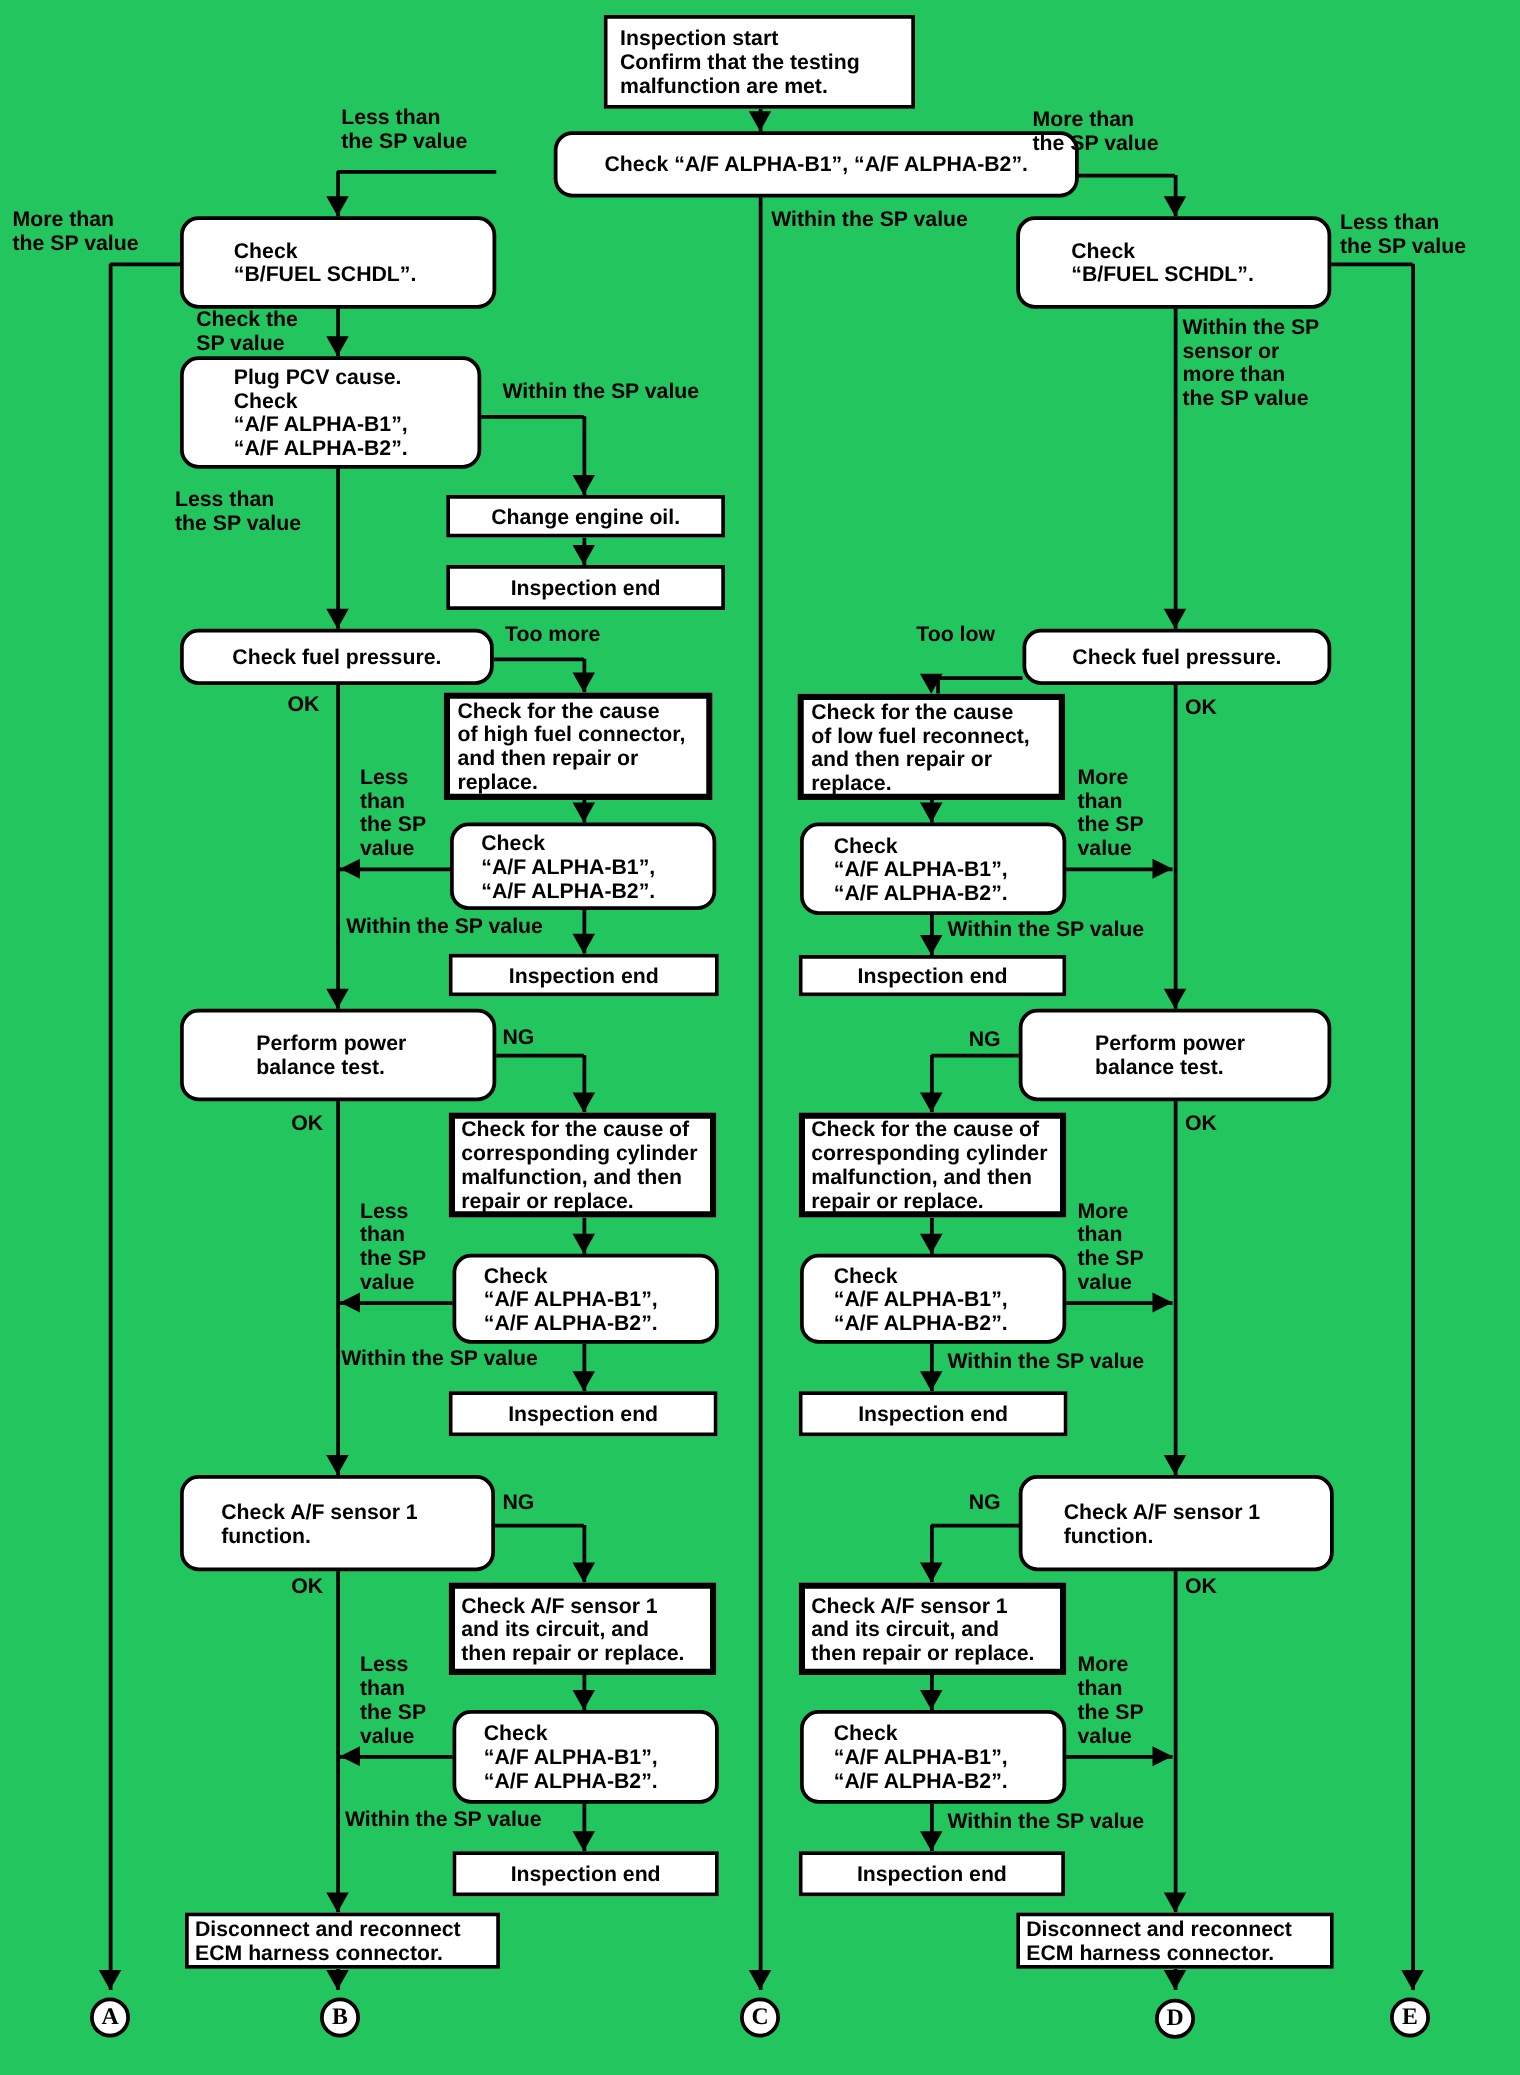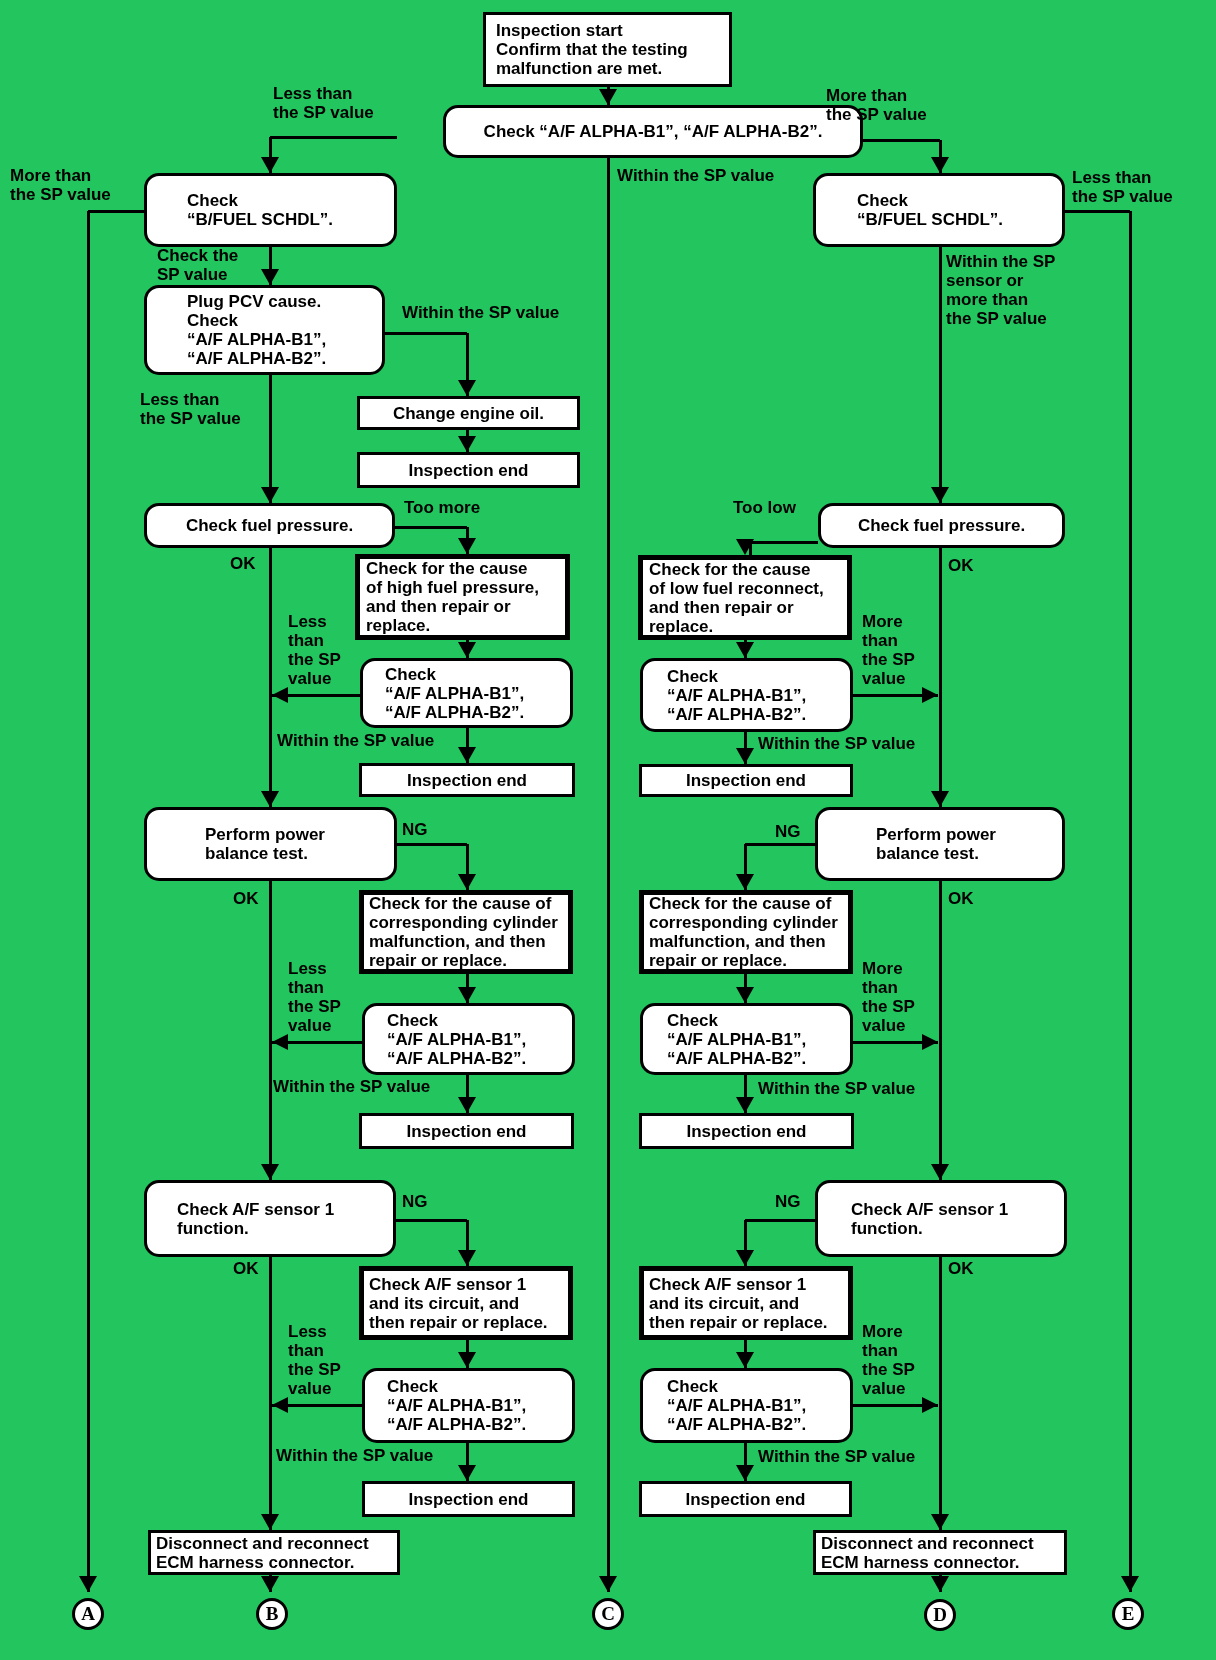--- a/index.html
+++ b/index.html
@@ -153,21 +153,21 @@
       <div class="tline">Change engine oil.</div>
     </div>
     <div class="box sharp-thin center" style="left: 357px; top: 452px; width: 223px; height: 36px;">
       <div class="tline">Inspection end</div>
     </div>
     <div class="box rounded center" style="left: 144px; top: 503px; width: 251px; height: 45px;">
       <div class="tline">Check fuel pressure.</div>
     </div>
     <div class="box sharp" style="left: 355px; top: 554px; width: 215px; height: 86px; padding-left: 6px;">
       <div class="tline">Check for the cause</div>
-      <div class="tline">of high fuel pressure,</div>
+      <div class="tline">of high fuel connector,</div>
       <div class="tline">and then repair or</div>
       <div class="tline">replace.</div>
     </div>
     <div class="box rounded" style="left: 360px; top: 658px; width: 213px; height: 70px; padding-left: 22px;">
       <div class="tline">Check</div>
       <div class="tline">“A/F ALPHA-B1”,</div>
       <div class="tline">“A/F ALPHA-B2”.</div>
     </div>
     <div class="box sharp-thin center" style="left: 359px; top: 763px; width: 216px; height: 34px;">
       <div class="tline">Inspection end</div>

